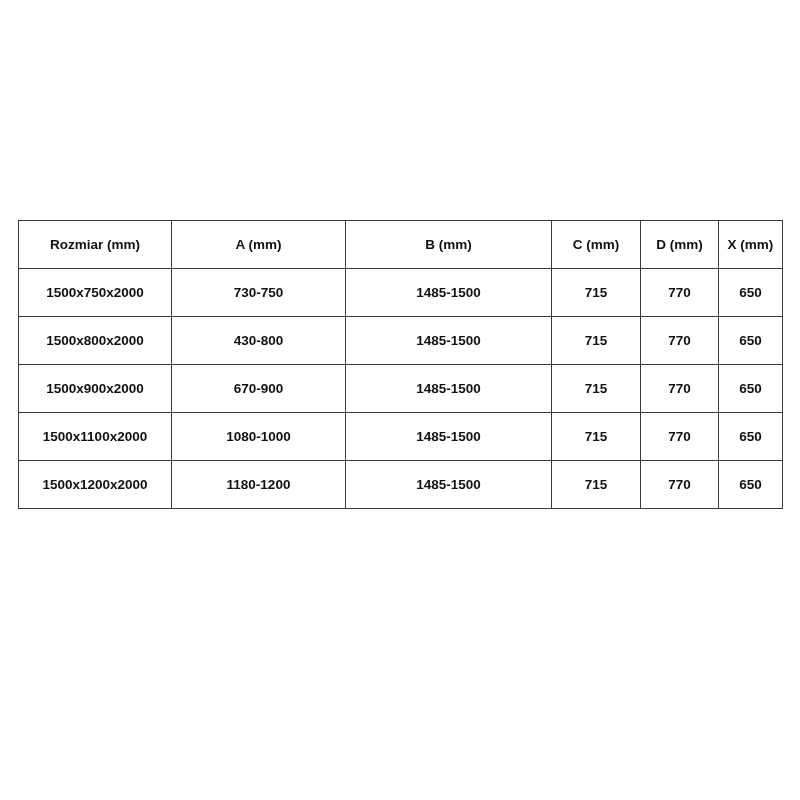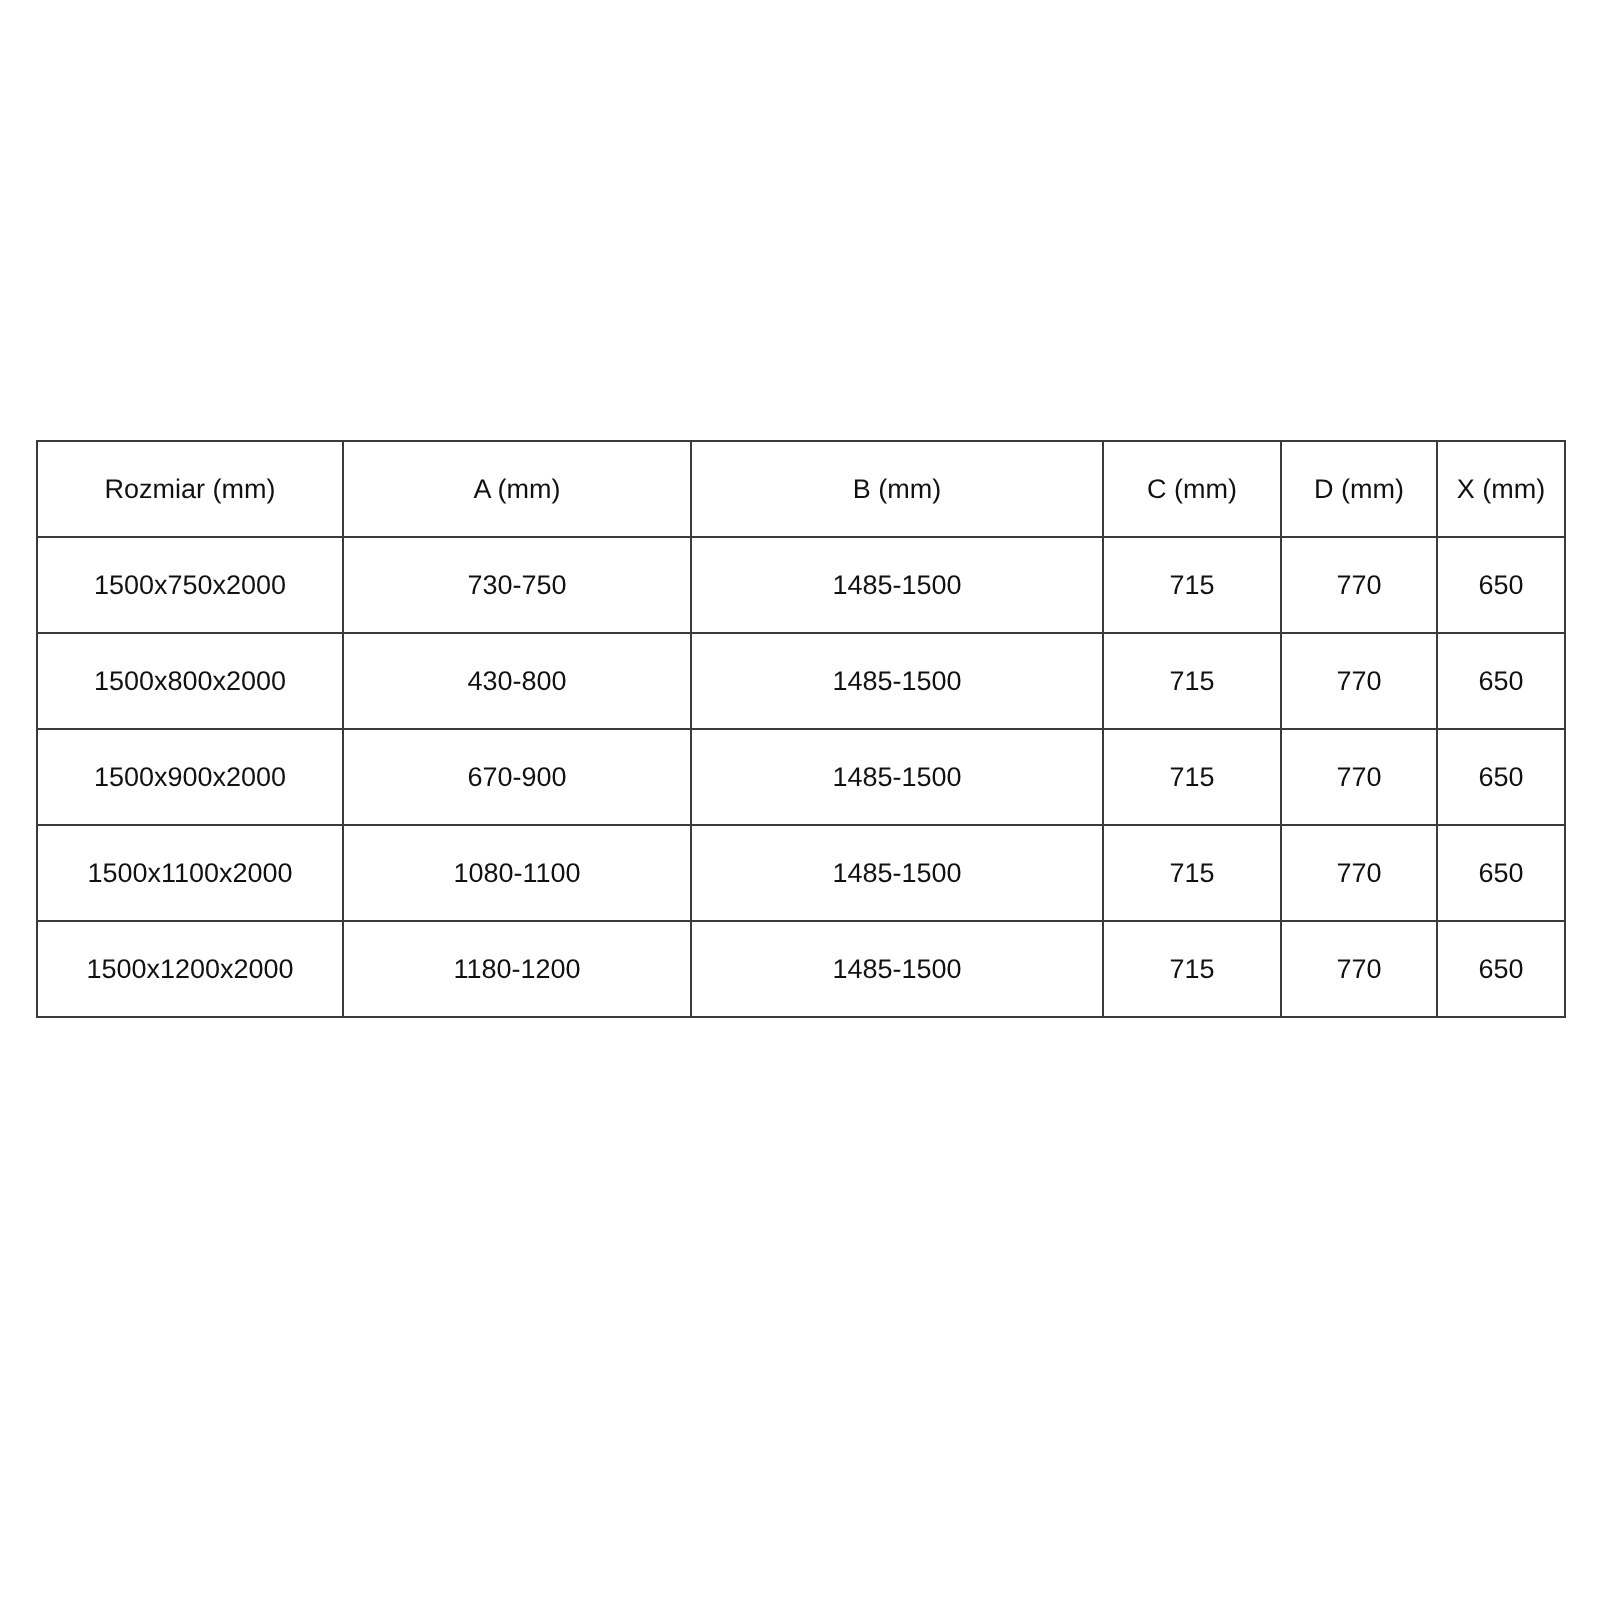--- a/index.html
+++ b/index.html
@@ -27,21 +27,21 @@
     table-layout: fixed;
   }
   table.spec-table td,
   table.spec-table th {
     border: 1px solid #3a3a3a;
     height: 37px;
     padding: 16px 6px;
     text-align: center;
     vertical-align: middle;
     font-size: 13.5px;
-    font-weight: normal;
+    font-weight: bold;
     color: #111111;
     box-sizing: border-box;
     white-space: nowrap;
     overflow: hidden;
   }
   table.spec-table thead th {
     height: 44px;
     font-size: 13.5px;
   }
   
@@ -95,21 +95,21 @@
       <tr>
         <td>1500x900x2000</td>
         <td>670-900</td>
         <td>1485-1500</td>
         <td>715</td>
         <td>770</td>
         <td>650</td>
       </tr>
       <tr>
         <td>1500x1100x2000</td>
-        <td>1080-1100</td>
+        <td>1080-1000</td>
         <td>1485-1500</td>
         <td>715</td>
         <td>770</td>
         <td>650</td>
       </tr>
       <tr>
         <td>1500x1200x2000</td>
         <td>1180-1200</td>
         <td>1485-1500</td>
         <td>715</td>

